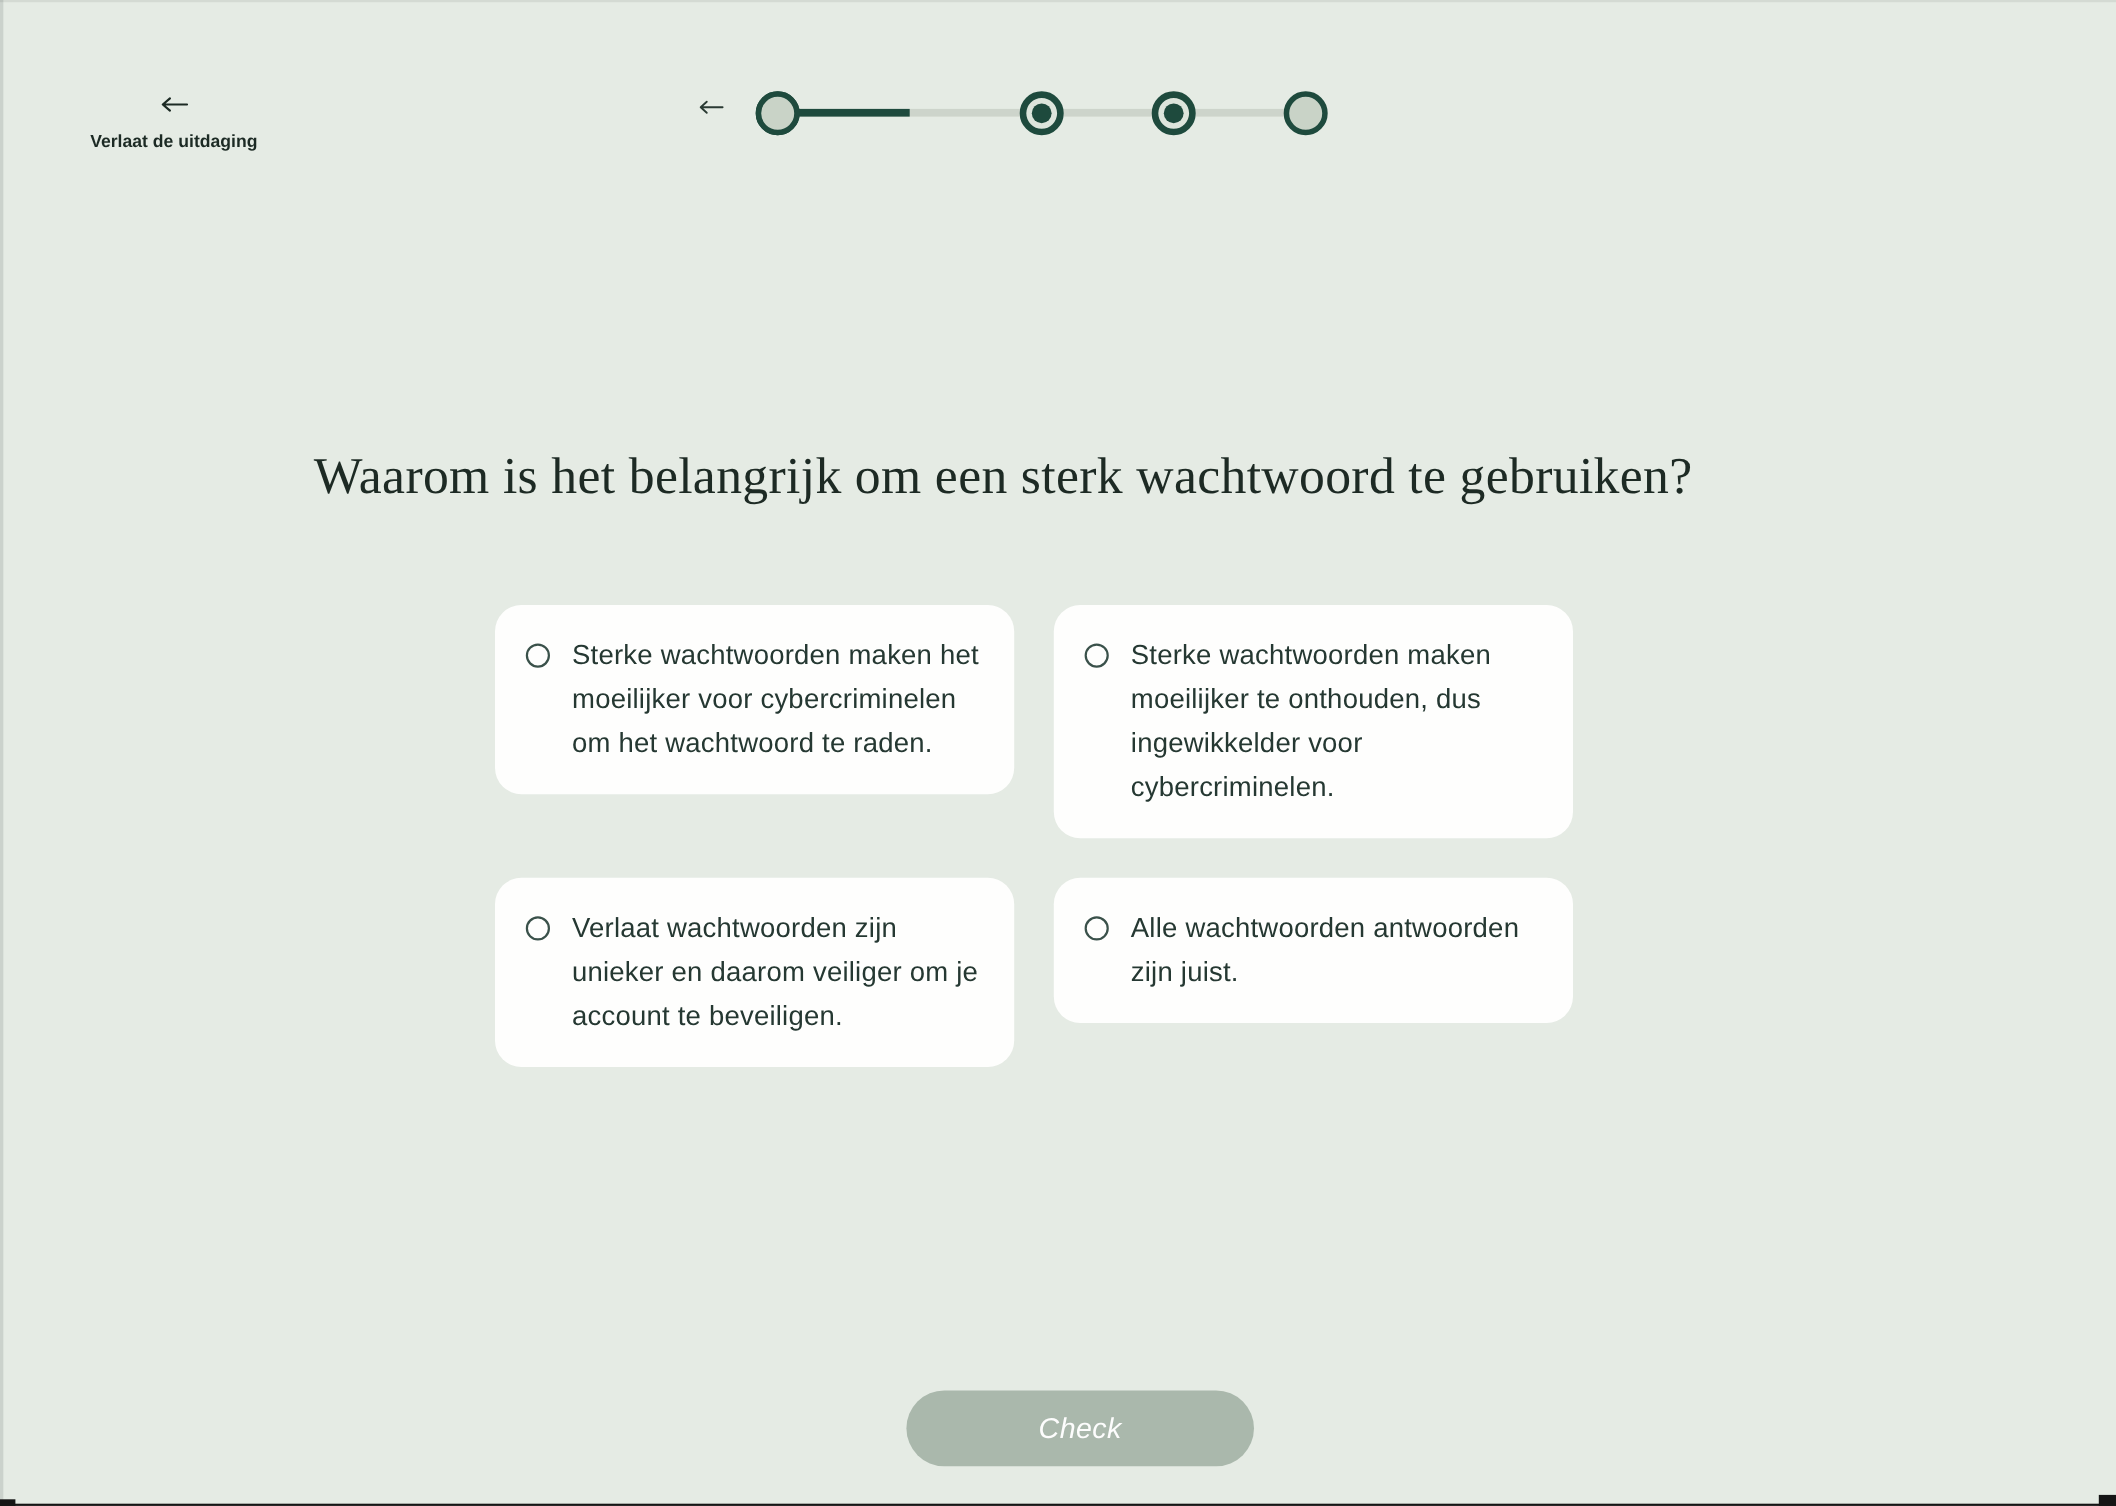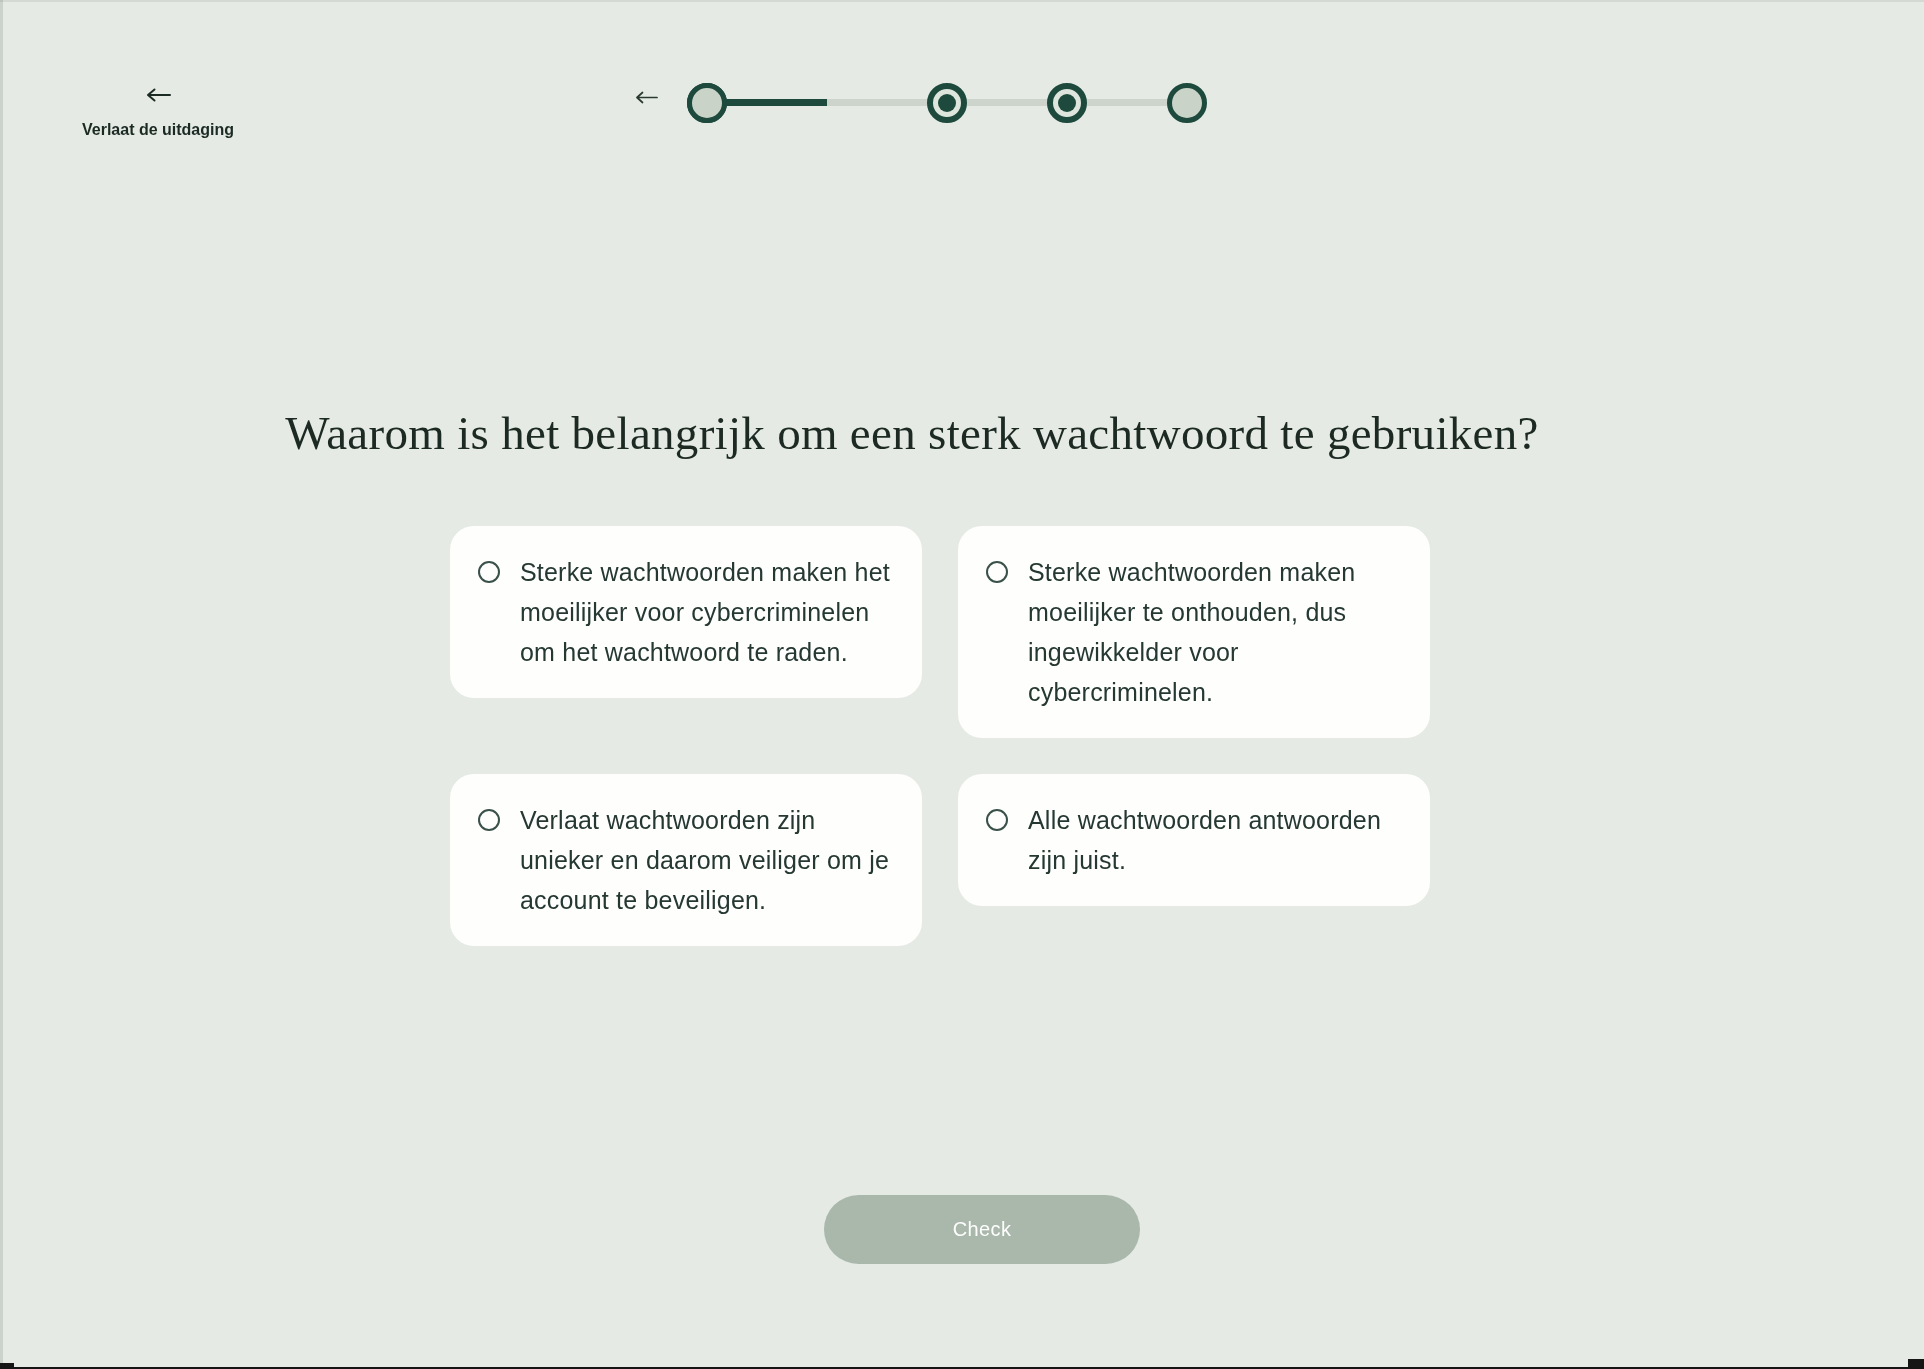--- a/index.html
+++ b/index.html
@@ -60,21 +60,21 @@
     text-align:center;
     font-family:"Liberation Serif", serif;
     font-weight:normal;
     font-size:47px; line-height:62px;
     color:#1d2a24;
     letter-spacing:0.3px;
   }
 
   
   .options-grid {
-    position:absolute; left:450px; top:526px;
+    position:absolute; left:450px; top:550px;
     display:grid;
     grid-template-columns:472px 472px;
     column-gap:49px; row-gap:28px;
     align-items:start;
     gap:36px;
   }
   .option-card {
     background:#fefefd;
     border-radius:24px;
     padding:26px 24px 26px 28px;
@@ -87,28 +87,29 @@
     margin-top:9px;
     background:transparent;
   }
   .option-text {
     font-size:25px; line-height:40px; color:#253832;
     letter-spacing:0.2px;
   }
 
   
   .check-btn {
-    position:absolute; left:824px; top:1195px;
+    position:absolute; left:824px; top:1264px;
     width:316px; height:69px;
     border:none; border-radius:35px;
     background:#aab8ac;
     color:#fdfdfd;
     font-family:"Liberation Sans", sans-serif;
-    font-size:20px; letter-spacing:0.4px;
+    font-size:26px; letter-spacing:0.4px;
     cursor:pointer;
+    font-style:italic;
   }
 </style>
 </head>
 <body>
 
 <div class="edge-left"></div>
 <div class="edge-top"></div>
 <div class="edge-bottom"></div>
 <div class="notch-bl"></div>
 <div class="notch-br"></div>

